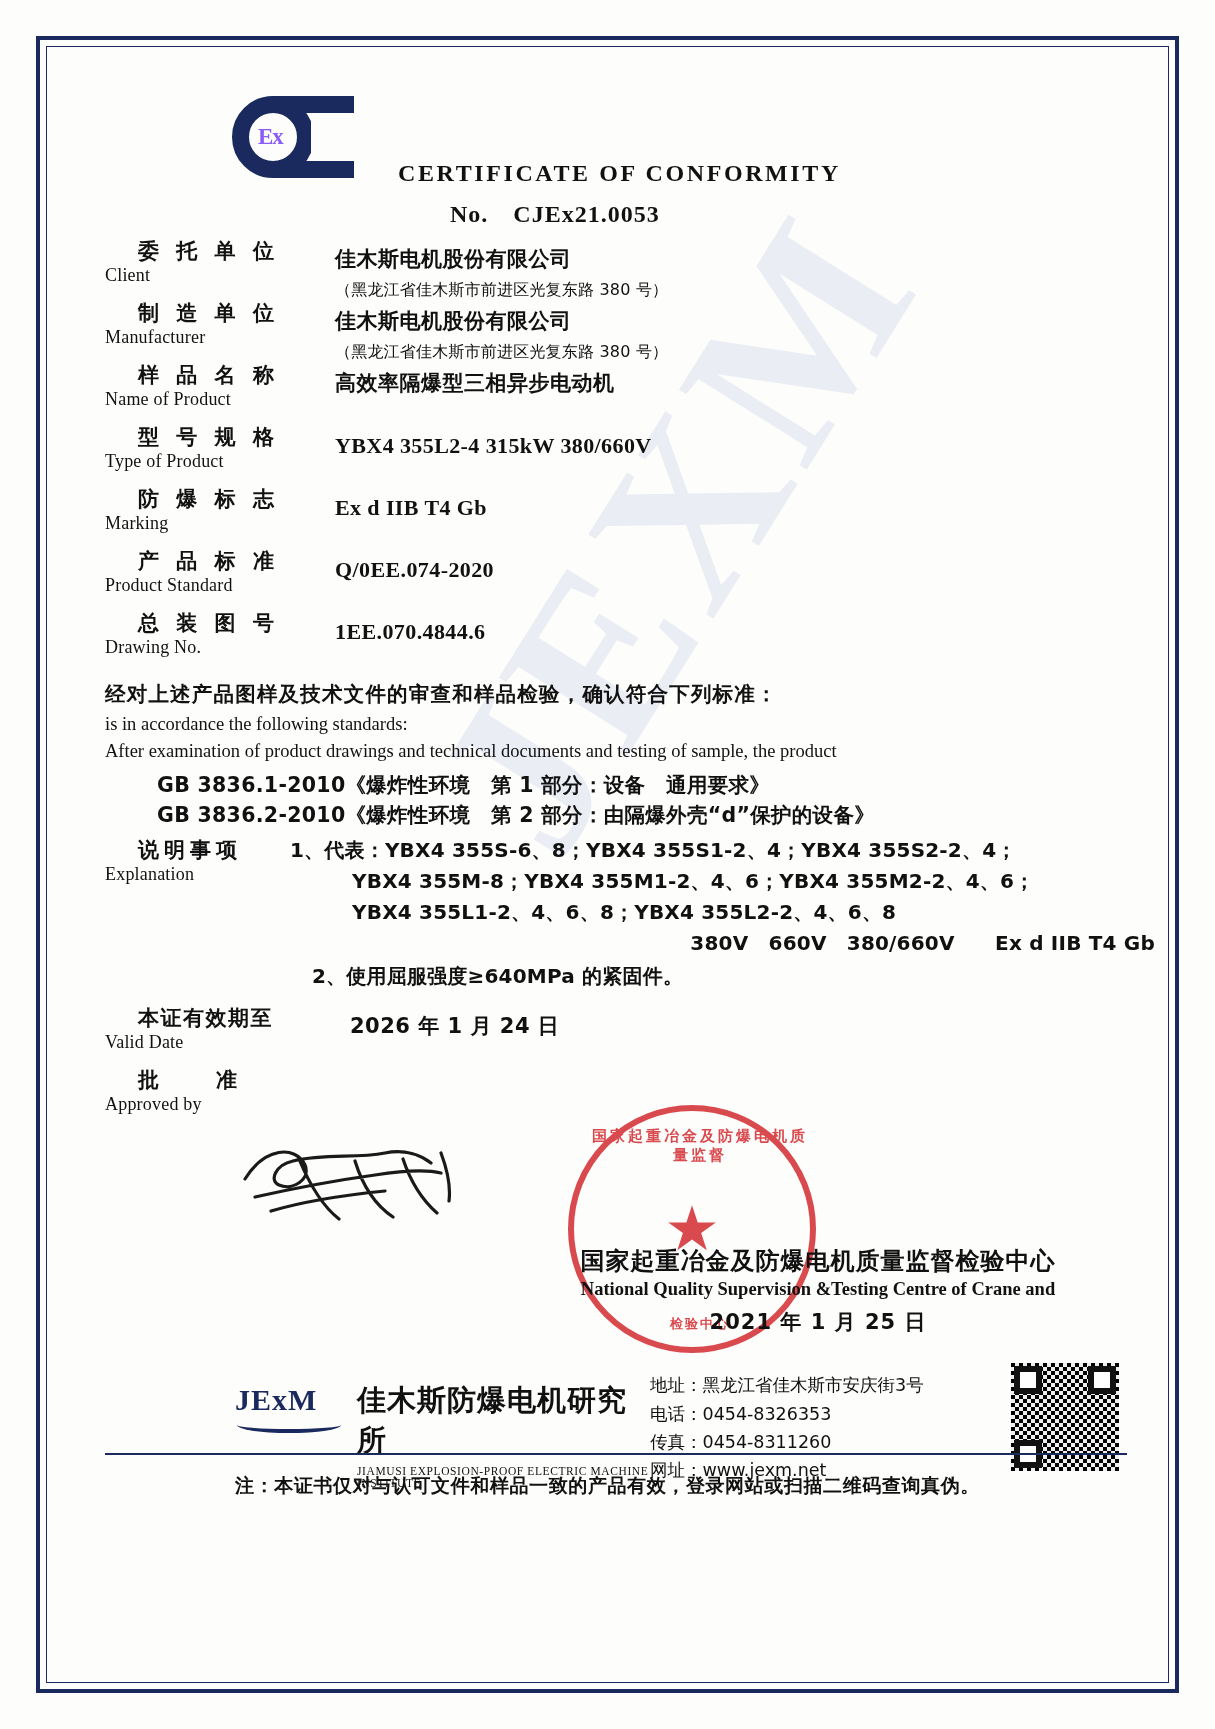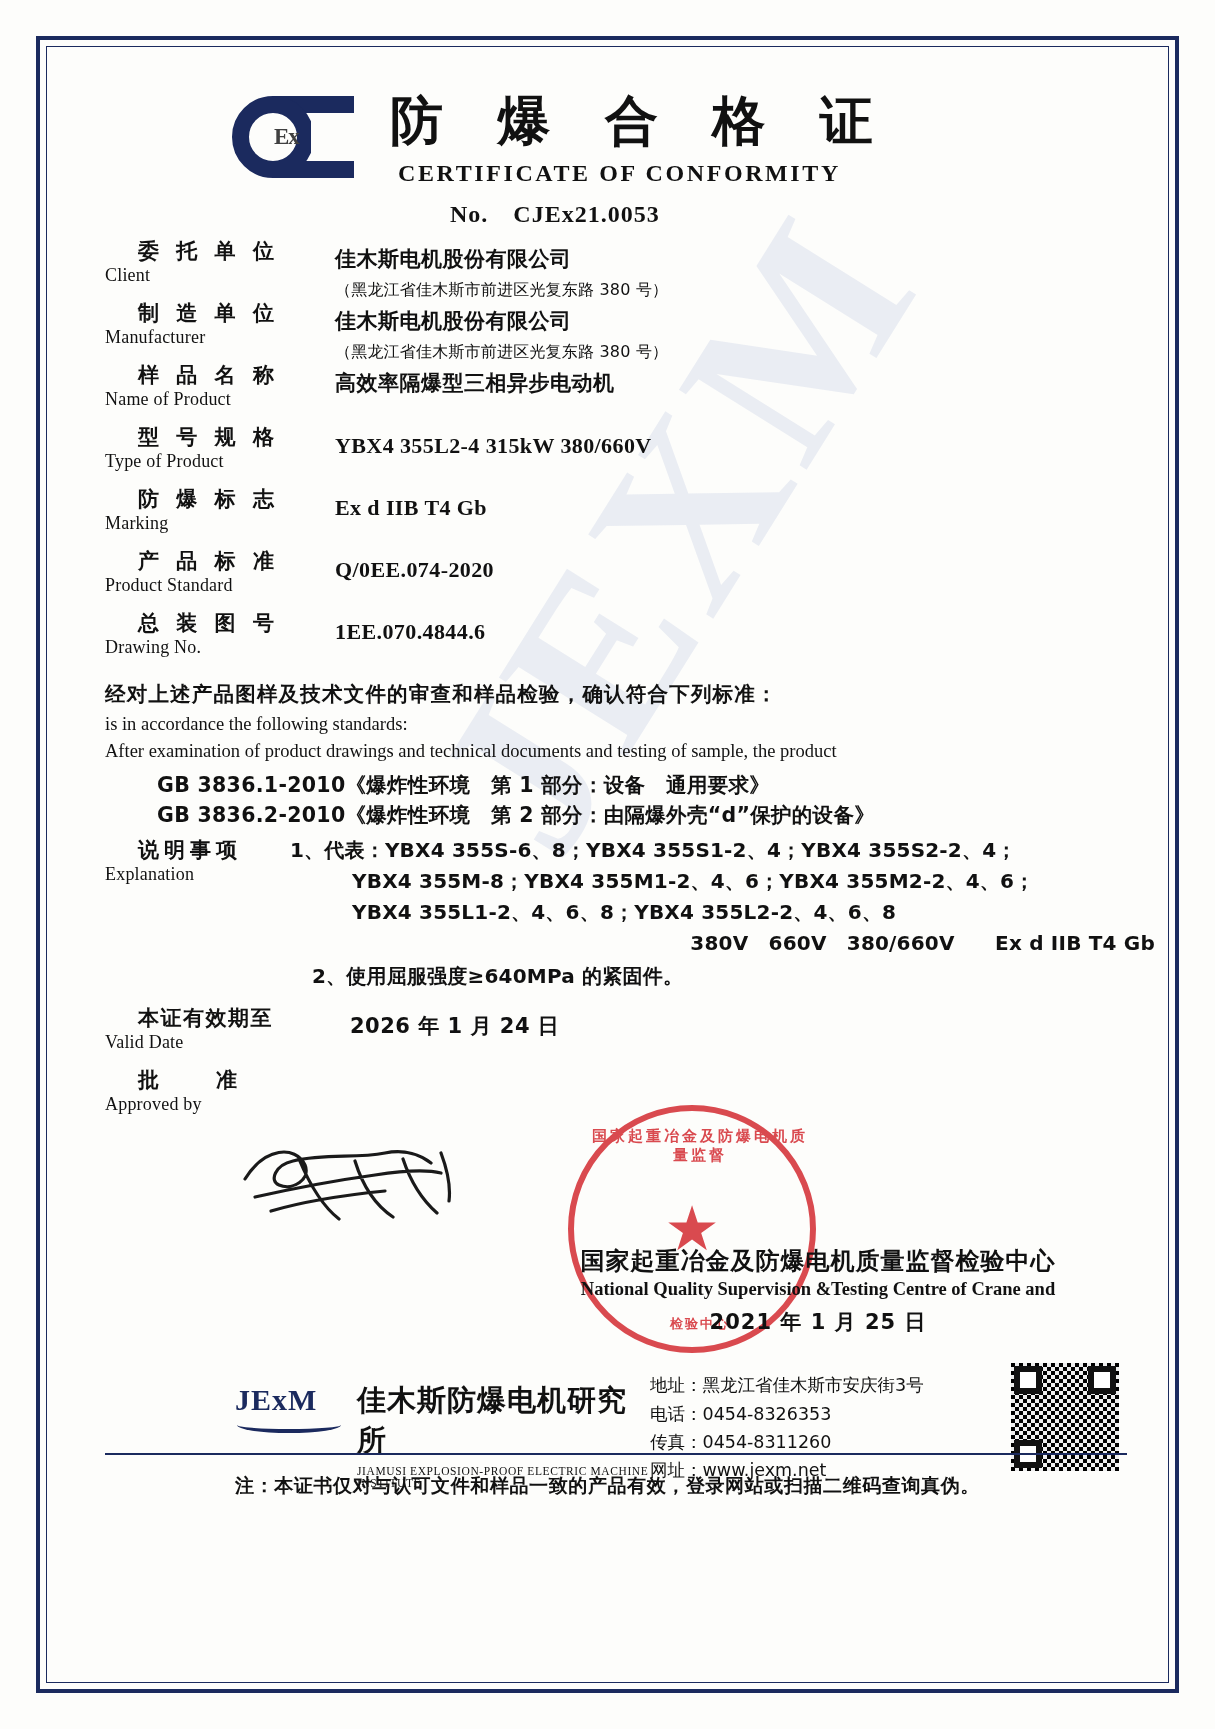--- a/index.html
+++ b/index.html
@@ -79,25 +79,25 @@
     box-sizing: border-box;
   }
   .ex-logo .notch {
     position: absolute;
     right: -1px; top: 20px;
     width: 44px; height: 42px;
     background: #fdfdfb;
   }
   .ex-logo .ex-text {
     position: absolute;
-    left: 42px; top: 28px;
+    left: 26px; top: 28px;
     font-family: "Liberation Serif", serif;
     font-weight: bold;
     font-size: 23px;
-    color: #404040;
+    color: #8b5cf6;
     letter-spacing: -1px;
   }
   .title-cn {
     position: absolute;
     left: 330px; top: 26px;
     font-size: 53px;
     font-weight: bold;
     letter-spacing: 18px;
     color: #111;
     font-family: "DejaVu Sans", sans-serif;
@@ -440,21 +440,20 @@
   <div class="content">
 
     <div class="header">
       <div class="ex-logo">
         <div class="bar-top"></div>
         <div class="ring"></div>
         <div class="notch"></div>
         <div class="ex-text">Ex</div>
         <div class="bar-bot"></div>
       </div>
-      <div class="title-cn">防 爆 合 格 证</div>
       <div class="title-en">CERTIFICATE OF CONFORMITY</div>
       <div class="cert-no">No.　CJEx21.0053</div>
     </div>
 
     <div class="fields">
 
       <div class="frow">
         <div class="flabel">
           <span class="cn">委 托 单 位</span>
           <span class="en">Client</span>

